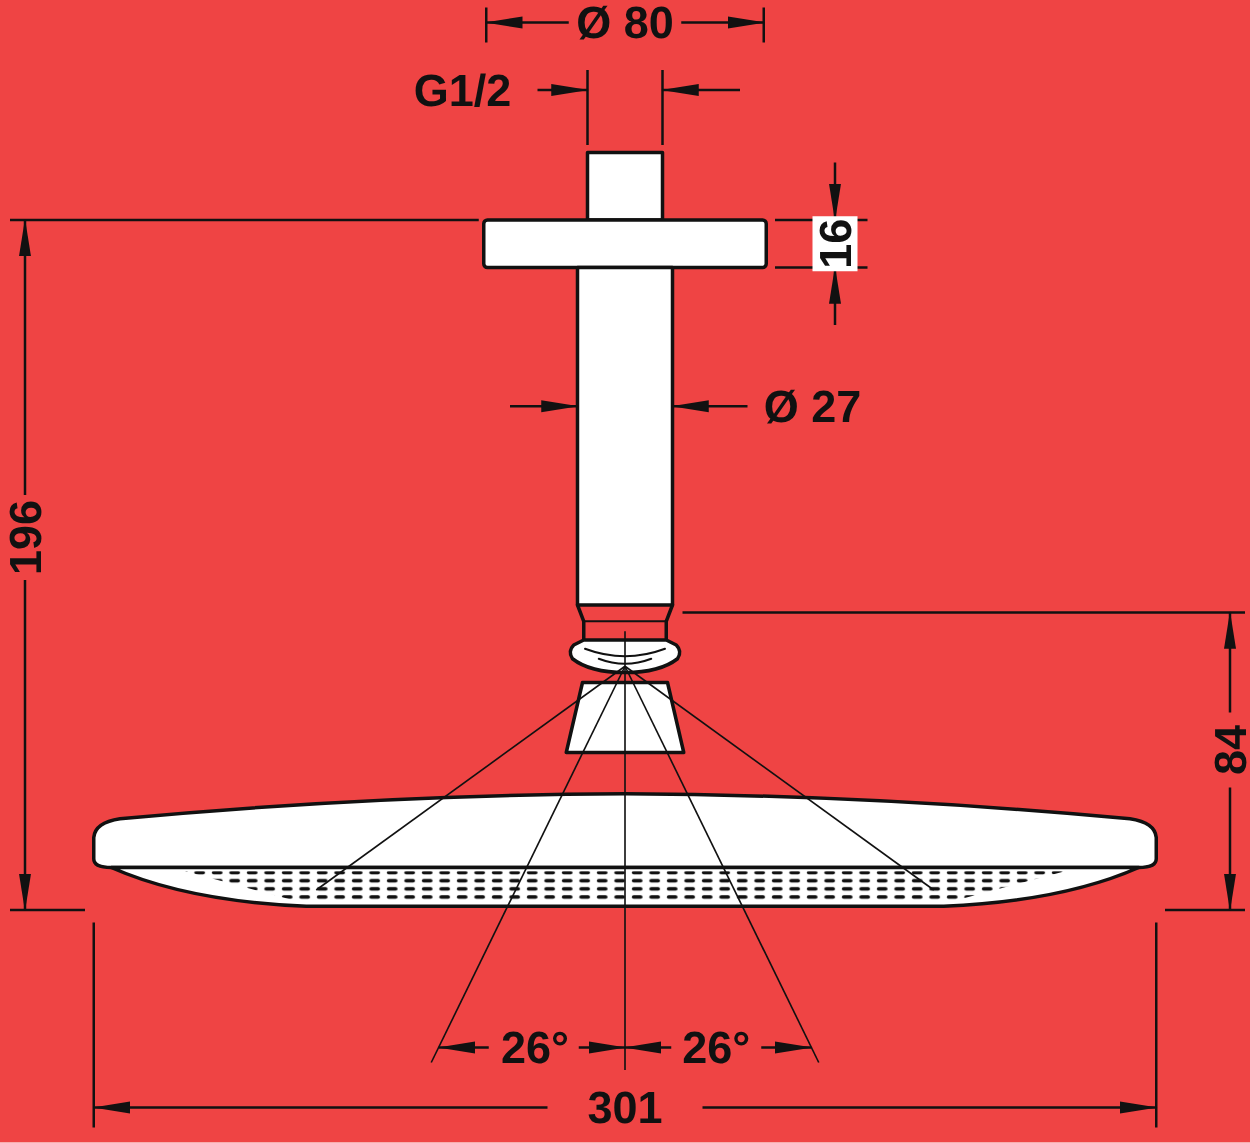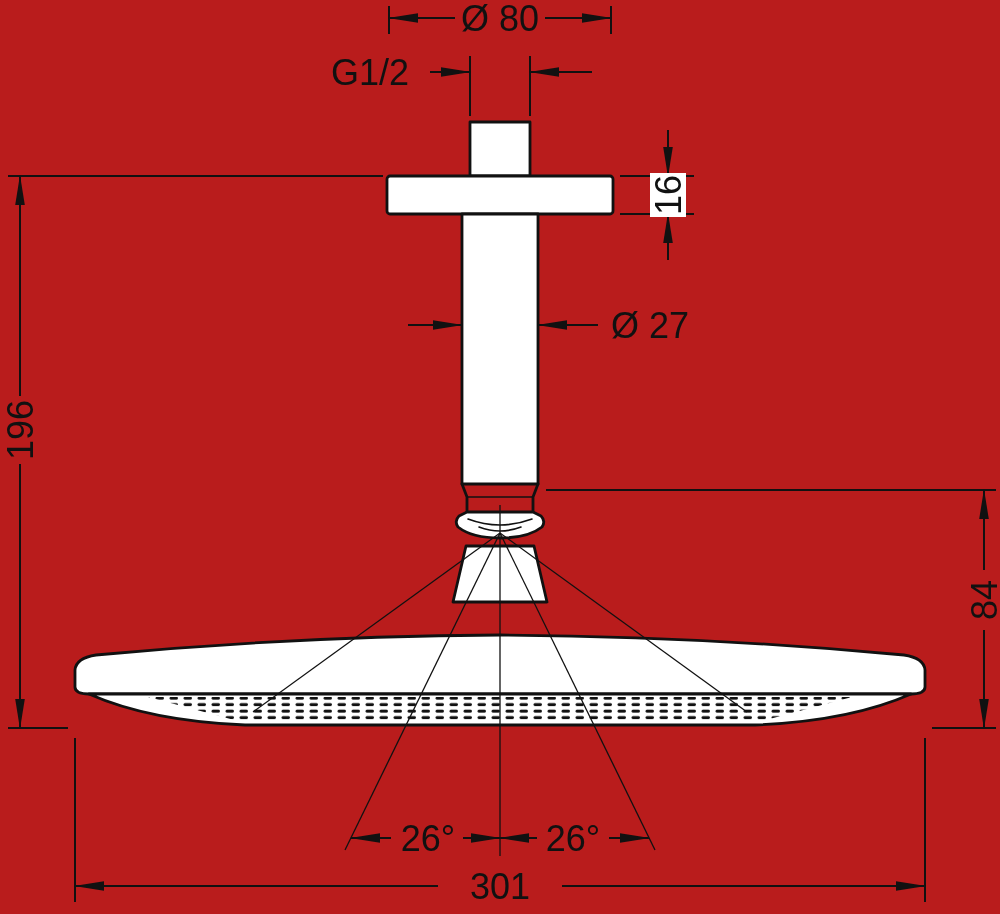--- a/index.html
+++ b/index.html
@@ -1,16 +1,16 @@
 <!DOCTYPE html>
 <html><head>
 <meta charset="utf-8">
 <style>
   html,body{margin:0;padding:0;background:#ffffff;}
-  .page{width:1000px;height:914px;background:#b91c1c;position:relative;font-family:"Liberation Sans",sans-serif;}
+  .page{width:1000px;height:914px;background:#ef4444;position:relative;font-family:"Liberation Sans",sans-serif;font-weight:bold;}
   svg{display:block;}
   .part{fill:#ffffff;stroke:#111111;stroke-width:2.8;stroke-linejoin:round;stroke-linecap:round;}
   .partline{fill:none;stroke:#111111;stroke-width:2.8;stroke-linecap:round;}
   .detail{fill:none;stroke:#111111;stroke-width:1.6;stroke-linecap:round;}
   .dim{stroke:#111111;stroke-width:2;fill:none;}
   .ext{stroke:#111111;stroke-width:2;fill:none;}
   .thin{stroke:#111111;stroke-width:1.3;fill:none;}
   .dimtext{font-family:"Liberation Sans",sans-serif;font-size:36px;fill:#111111;}
   .bg{fill:#ffffff;stroke:none;}
 </style>

